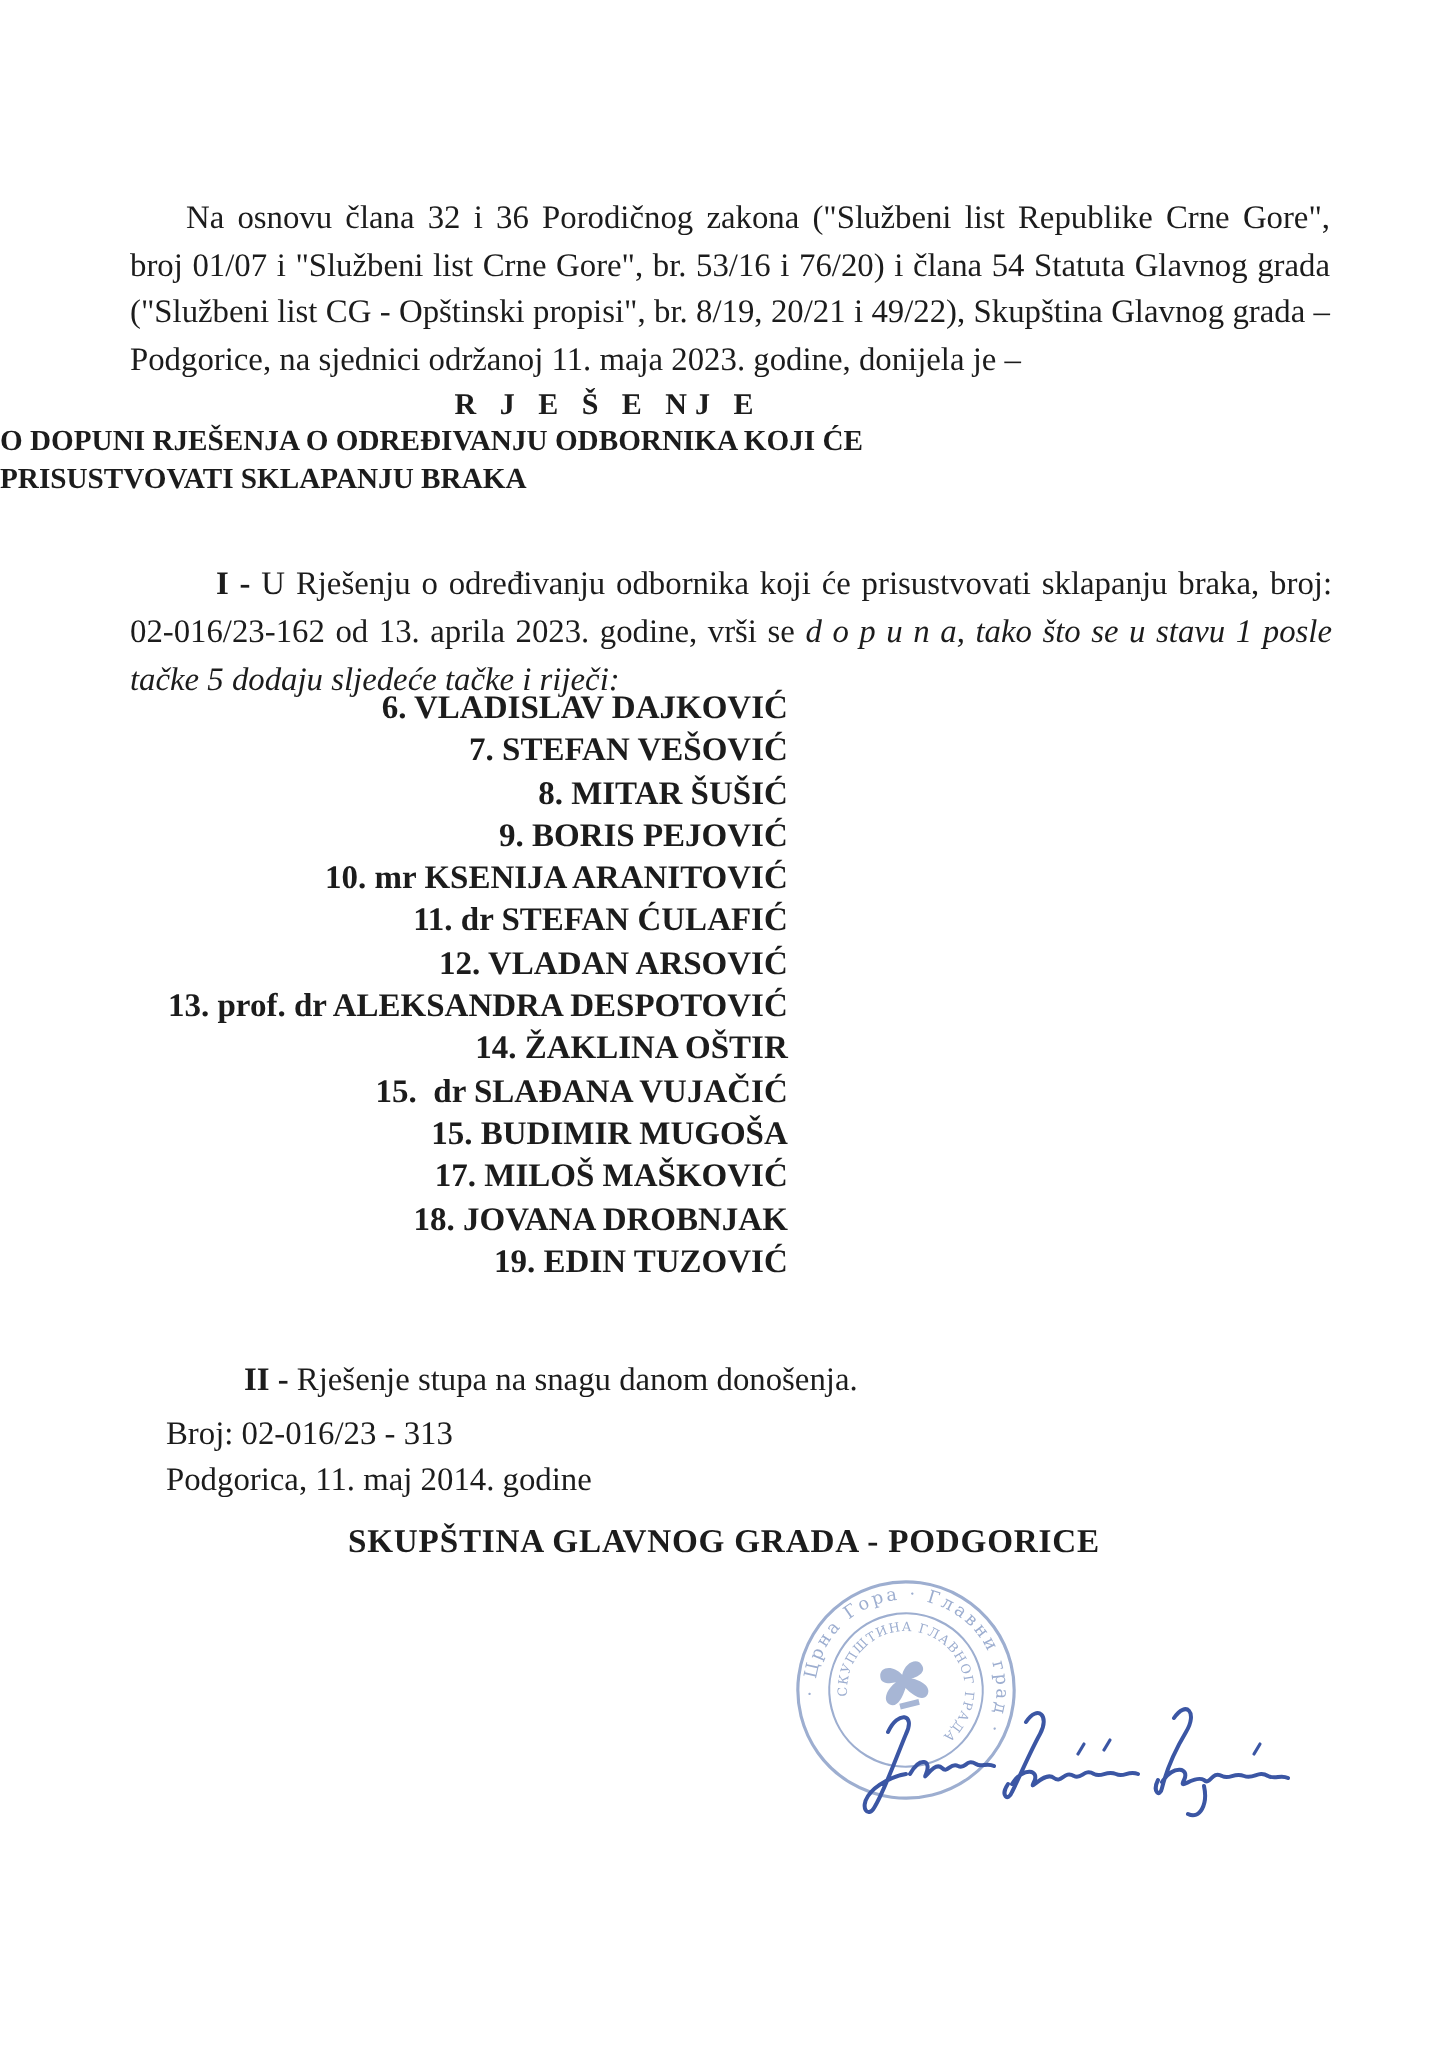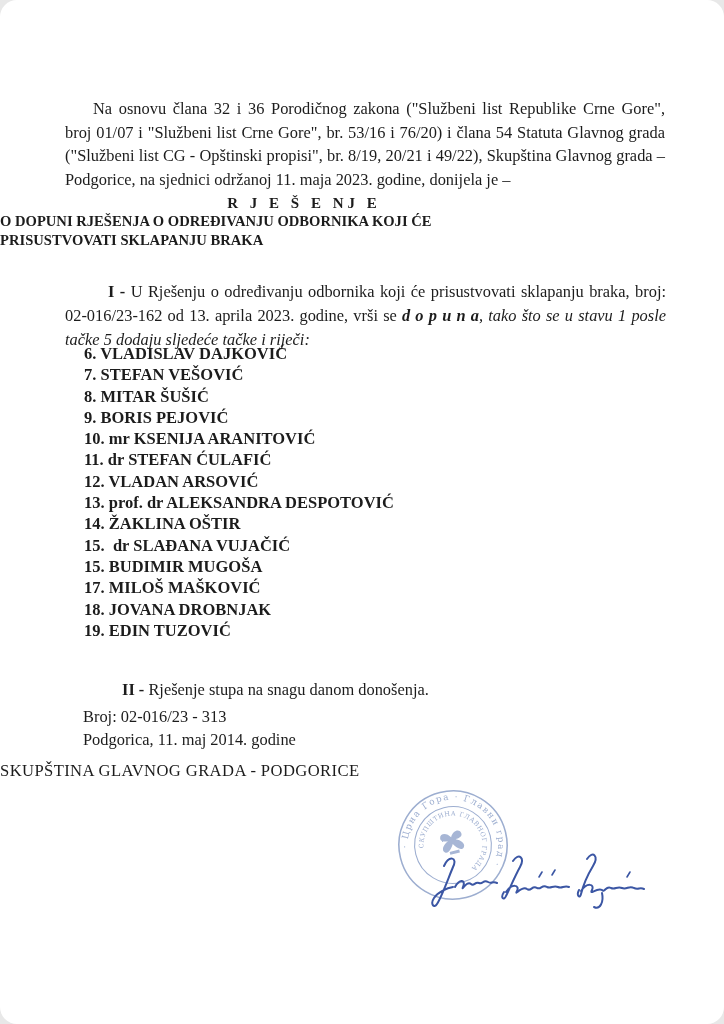--- a/index.html
+++ b/index.html
@@ -4,59 +4,58 @@
 <style>
   html,body{margin:0;padding:0;background:#e8e8e8;}
   .page{
     position:relative;
     width:724px;height:1024px;
     margin:0 auto;
     background:#ffffff;
     font-family:"Liberation Serif", serif;
     color:#1c1c1c;
     overflow:hidden;
-    border-radius:17px;
   }
   .intro{
     position:absolute;left:65px;top:81px;width:600px;
     font-size:16.4px;line-height:23.5px;
     text-align:justify;text-indent:28px;
   }
   .doc-title{
     position:absolute;left:0;top:195px;width:608px;
     text-align:center;font-weight:bold;font-size:15px;letter-spacing:4px;
   }
   .doc-subtitle{
     position:absolute;left:0;top:212px;width:724px;
     text-align:left;font-weight:bold;font-size:14.6px;line-height:18.6px;
   }
   .article1{
     position:absolute;left:65px;top:264px;width:601px;
     font-size:16.4px;line-height:24px;
     text-align:justify;text-indent:43px;
   }
   .bold{font-weight:bold;}
-  .bi{font-weight:bold;font-style:italic;}
+  .bi{font-weight:normal;font-style:italic;}
   .it{font-style:italic;}
   .members{
     position:absolute;left:84px;top:343px;
     font-weight:bold;font-size:16.5px;line-height:21.3px;
   }
-  .members div{white-space:pre;}
+  .members div{white-space:pre;text-align:right;}
   .article2{
     position:absolute;left:65px;top:664px;width:600px;
     font-size:16.4px;text-indent:57px;
   }
   .refblock{
     position:absolute;left:83px;top:705px;
     font-size:16.4px;line-height:23px;
   }
   .institution{
     position:absolute;left:0;top:761px;width:724px;
-    text-align:left;font-weight:normal;font-size:16.6px;letter-spacing:0.4px;
+    text-align:center;font-weight:bold;font-size:16.6px;letter-spacing:0.4px;
   }
   .signatory{
     position:absolute;left:391px;top:806px;width:260px;
     text-align:center;font-weight:bold;font-size:16.3px;line-height:23px;
     z-index:2;
   }
   .stamp{
     position:absolute;left:394px;top:786px;width:118px;height:118px;
     z-index:1;opacity:0.85;transform:rotate(-14deg);
   }

